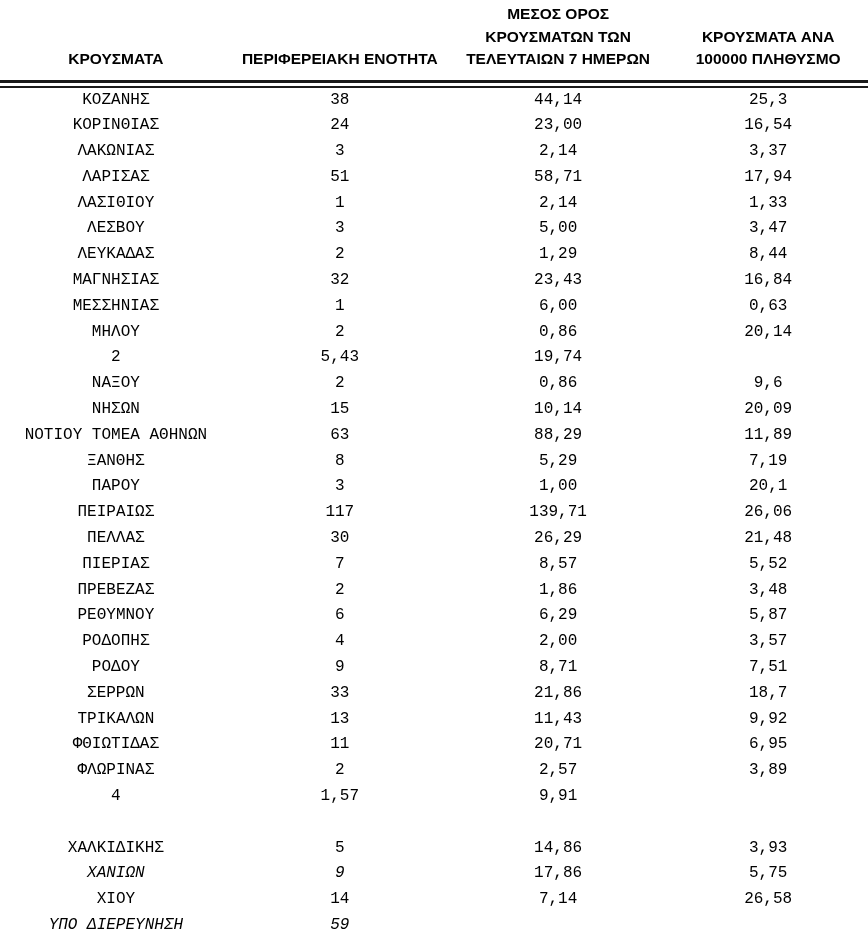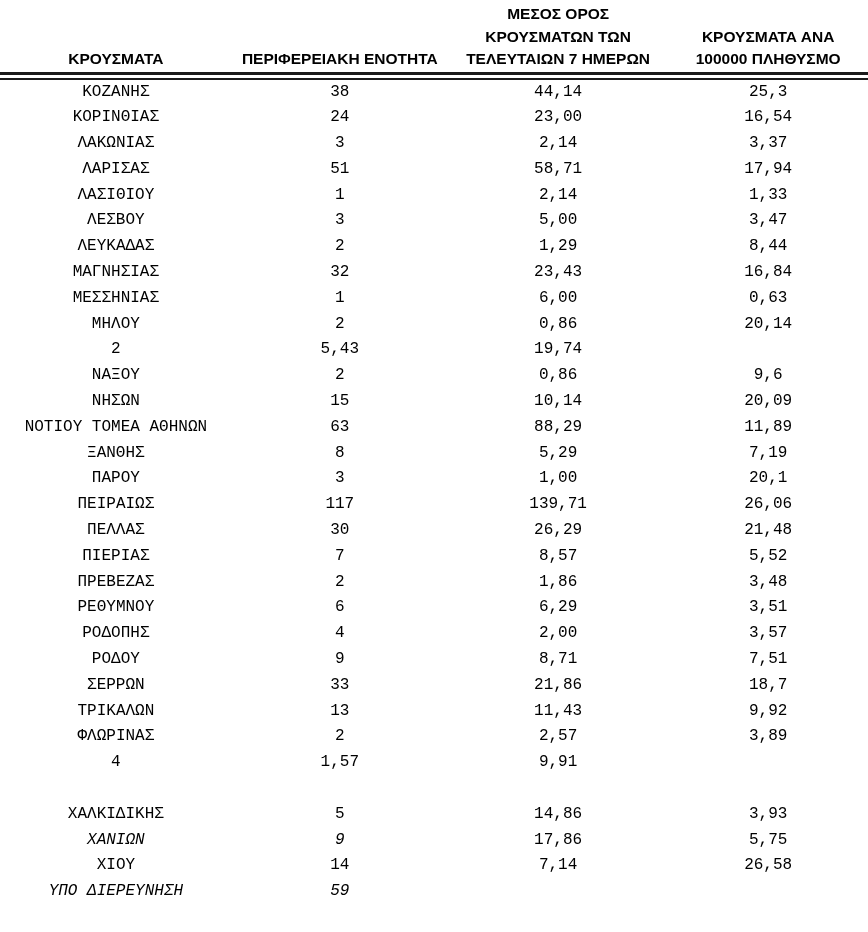--- a/index.html
+++ b/index.html
@@ -23,21 +23,21 @@
     grid-template-columns: 26.7% 24.9% 25.4% 23%;
     align-items: end;
     padding-top: 3px;
   }
   .header-cell {
     text-align: center;
     font-size: 15.5px;
     font-weight: 700;
     line-height: 22.5px;
     white-space: pre-line;
-    padding-bottom: 1px;
+    padding-bottom: 9px;
   }
   .header-rule {
     height: 3px;                    
     border-top: 3px solid #1a1a1a;  
     border-bottom: 2px solid #1a1a1a; 
     width: 100%;
   }
   .grid-body .row {
     display: grid;
     grid-template-columns: 26.7% 24.9% 25.4% 23%;
@@ -189,21 +189,21 @@
       <div class="row">
         <div class="cell">ΠΡΕΒΕΖΑΣ</div>
         <div class="cell">2</div>
         <div class="cell">1,86</div>
         <div class="cell">3,48</div>
       </div>
       <div class="row">
         <div class="cell">ΡΕΘΥΜΝΟΥ</div>
         <div class="cell">6</div>
         <div class="cell">6,29</div>
-        <div class="cell">3,51</div>
+        <div class="cell">5,87</div>
       </div>
       <div class="row">
         <div class="cell">ΡΟΔΟΠΗΣ</div>
         <div class="cell">4</div>
         <div class="cell">2,00</div>
         <div class="cell">3,57</div>
       </div>
       <div class="row">
         <div class="cell">ΡΟΔΟΥ</div>
         <div class="cell">9</div>
@@ -216,20 +216,26 @@
         <div class="cell">21,86</div>
         <div class="cell">18,7</div>
       </div>
       <div class="row">
         <div class="cell">ΤΡΙΚΑΛΩΝ</div>
         <div class="cell">13</div>
         <div class="cell">11,43</div>
         <div class="cell">9,92</div>
       </div>
       <div class="row">
+        <div class="cell">ΦΘΙΩΤΙΔΑΣ</div>
+        <div class="cell">11</div>
+        <div class="cell">20,71</div>
+        <div class="cell">6,95</div>
+      </div>
+      <div class="row">
         <div class="cell">ΦΛΩΡΙΝΑΣ</div>
         <div class="cell">2</div>
         <div class="cell">2,57</div>
         <div class="cell">3,89</div>
       </div>
       <div class="row">
         <div class="cell">4</div>
         <div class="cell">1,57</div>
         <div class="cell">9,91</div>
       </div>

